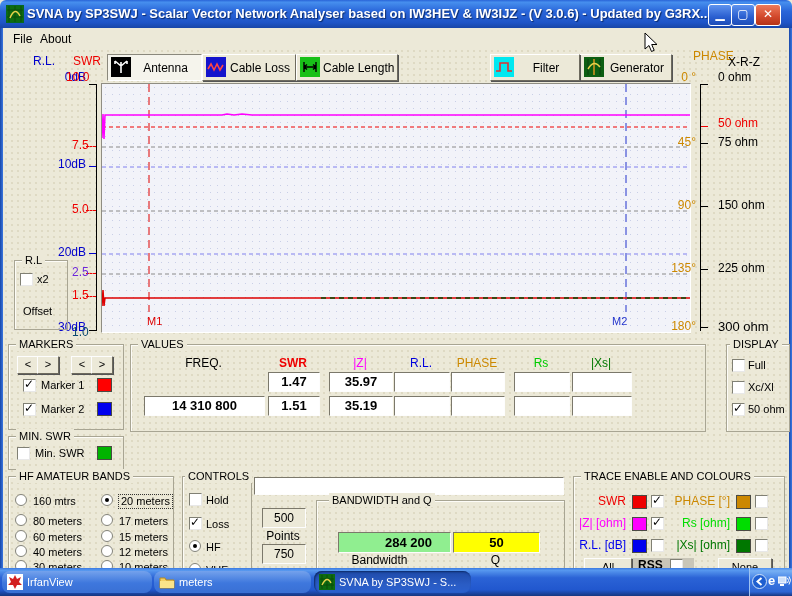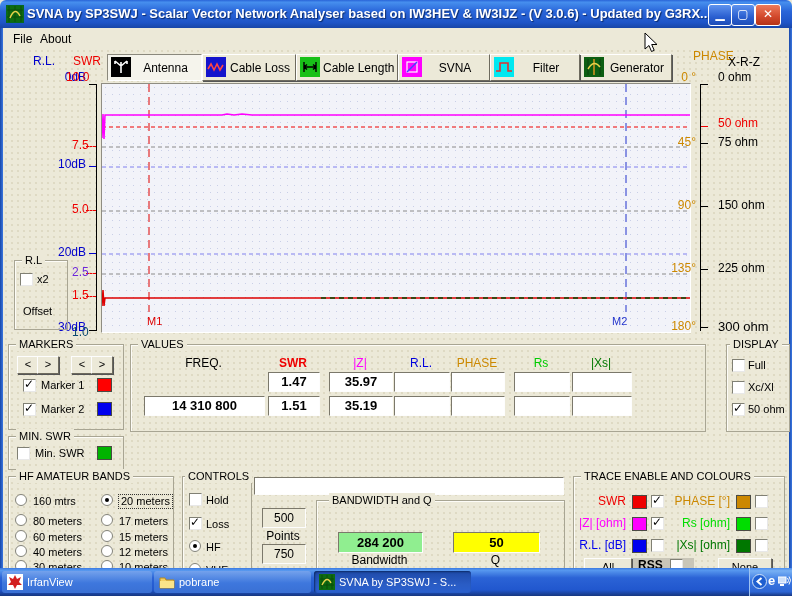--- a/index.html
+++ b/index.html
@@ -45,21 +45,21 @@
   .swatch{position:absolute;width:13px;height:12px;border:1px solid #4a4a44;}
   .focuslabel.on{outline:1px dotted #333;}
   #chart{position:absolute;left:101px;top:83px;width:588px;height:248px;
     background-color:#F2F3F9;background-image:radial-gradient(#c9cfe7 .8px,transparent .9px);background-size:7px 7px;
     border:1px solid;border-color:#8f8d82 #fff #fff #8f8d82;}
   .axisline{position:absolute;width:1px;background:#000;}
   .tick{position:absolute;height:1px;}
   
   #taskbar{position:absolute;left:0;top:568px;width:792px;height:28px;
     background:linear-gradient(180deg,#3a78e0 0%,#5798ef 8%,#2b63d6 35%,#2157ce 78%,#16367f 100%);}
-  .task{position:absolute;top:3px;height:22px;border-radius:3px;
+  .task{position:absolute;top:3px;height:22px;border-radius:8px;
     background:linear-gradient(180deg,#74a2ec,#3e77dd 55%,#3a70d4);box-shadow:0 1px 1px #123 inset 0 0 0 transparent;
     color:#fff;font-size:11px;}
   .task.active{background:linear-gradient(180deg,#1e4aa8,#2a5cc4 60%,#2a60ce);box-shadow:inset 1px 1px 2px #0c2a66;}
   .task .tklabel{position:absolute;left:25px;top:5px;white-space:nowrap;overflow:hidden;}
   .task .tkicon{position:absolute;left:5px;top:3px;width:16px;height:16px;}
   #tray{position:absolute;right:0;top:0;width:42px;height:28px;
     background:linear-gradient(180deg,#4b8df0 0%,#77b0f4 10%,#3a78e2 45%,#2d65d4 85%,#16367f 100%);
     border-left:1px solid #9dc2f2;}
 </style>
 </head>
@@ -101,28 +101,20 @@
       <path d="M2 12 l3 -5 3 6 3 -6 3 6 3 -5" stroke="#FF4444" stroke-width="1.6" fill="none"></path>
     </svg>
     <span class="tlabel">Cable Loss</span>
   </div>
   <div class="tab" style="left:296px;width:100px">
     <svg class="ticon" viewBox="0 0 20 20">
       <rect width="20" height="20" fill="#18C018"></rect>
       <path d="M4 5 v10 M16 5 v10 M4 10 h12 M7 7.5 l-3 2.5 3 2.5 M13 7.5 l3 2.5 -3 2.5" stroke="#000" stroke-width="1.4" fill="none"></path>
     </svg>
     <span class="tlabel">Cable Length</span>
-  </div>
-  <div class="tab" style="left:398px;width:90px">
-    <svg class="ticon" viewBox="0 0 20 20">
-      <rect width="20" height="20" fill="#FF00FF"></rect>
-      <rect x="5" y="5" width="10" height="10" fill="none" stroke="#fff" stroke-width="1.2"></rect>
-      <path d="M5 15 L15 5" stroke="#4444FF" stroke-width="1.4"></path>
-    </svg>
-    <span class="tlabel">SVNA</span>
   </div>
   <div class="tab" style="left:580px;width:90px">
     <svg class="ticon" viewBox="0 0 20 20">
       <rect width="20" height="20" fill="#0C5E12"></rect>
       <path d="M4 2 v16 M10 2 v16 M16 2 v16" stroke="#083F0C" stroke-width="1"></path>
       <path d="M10 2 v16" stroke="#E8A020" stroke-width="1.4"></path>
       <path d="M4 12 q6 -10 12 -2" stroke="#E8D24A" stroke-width="1.5" fill="none"></path>
     </svg>
     <span class="tlabel">Generator</span>
   </div>
@@ -294,21 +286,21 @@
   </div>
 
   <input class="field" style="left: 254px; top: 477px; width: 304px; height: 16px; font-weight: normal; text-align: left; padding: 0px 2px;" value="">
 
   <div class="field" style="left:262px;top:508px;width:42px;height:18px;line-height:18px;background:#ECE9D8;font-weight:normal;font-size:12px">500</div>
   <span class="lbl" style="left:262px;top:530px;width:42px;text-align:center;font-size:12px">Points</span>
   <div class="field" style="left:262px;top:544px;width:42px;height:18px;line-height:18px;background:#ECE9D8;font-weight:normal;font-size:12px">750</div>
 
   <div class="grp" style="left:316px;top:500px;width:247px;height:70px">
     <span class="cap" style="left:12px">BANDWIDTH and Q</span>
-    <div class="field" style="left: 21px; top: 31px; width: 83px; height: 19px; line-height: 19px; background: rgb(144, 238, 144);">284 200</div>
+    <div class="field" style="left: 21px; top: 31px; width: 83px; height: 19px; line-height: 19px; background: rgb(144, 238, 144); padding-left: 28px;">284 200</div>
     <span class="lbl" style="left:21px;top:53px;width:83px;text-align:center;font-size:12px">Bandwidth</span>
     <div class="field" style="left: 136px; top: 31px; width: 85px; height: 19px; line-height: 19px; background: rgb(255, 255, 0);">50</div>
     <span class="lbl" style="left:136px;top:53px;width:85px;text-align:center;font-size:12px">Q</span>
   </div>
 
   <div class="grp" style="left:573px;top:476px;width:210px;height:96px">
     <span class="cap">TRACE ENABLE AND COLOURS</span>
     <span class="lbl" style="left: 4px; top: 18px; width: 48px; text-align: right; font-size: 12px; color: rgb(238, 0, 0);">SWR</span>
     <span class="swatch" style="left: 58px; top: 18px; background: rgb(238, 0, 0);"></span>
     <span class="cb on" style="left:77px;top:18px"></span>
@@ -340,21 +332,21 @@
         <rect width="16" height="16" fill="#fff"></rect>
         <path d="M8 1 L10 5 L14 3 L12 8 L15 11 L10 11 L8 15 L6 11 L1 11 L4 8 L2 3 L6 5 Z" fill="#D21F1F"></path>
       </svg>
       <span class="tklabel">IrfanView</span>
     </div>
     <div class="task" style="left:154px;width:157px">
       <svg class="tkicon" viewBox="0 0 16 16">
         <path d="M1 4 h5 l1 2 h8 v8 H1 Z" fill="#F4D064" stroke="#B78A1E" stroke-width="1"></path>
         <path d="M1 7 h14 v7 H1 Z" fill="#FBE489"></path>
       </svg>
-      <span class="tklabel">pobrane</span>
+      <span class="tklabel">meters</span>
     </div>
     <div class="task active" style="left:314px;width:157px">
       <svg class="tkicon" viewBox="0 0 16 16">
         <rect width="16" height="16" fill="#0E6B11"></rect>
         <path d="M3 1 v14 M8 1 v14 M13 1 v14 M1 5 h14 M1 11 h14" stroke="#0A4F0A" stroke-width="1"></path>
         <path d="M3 11 q5 -10 9 -2" stroke="#E8D24A" stroke-width="1.4" fill="none"></path>
       </svg>
       <span class="tklabel">SVNA by SP3SWJ - S...</span>
     </div>
     <div id="tray">

